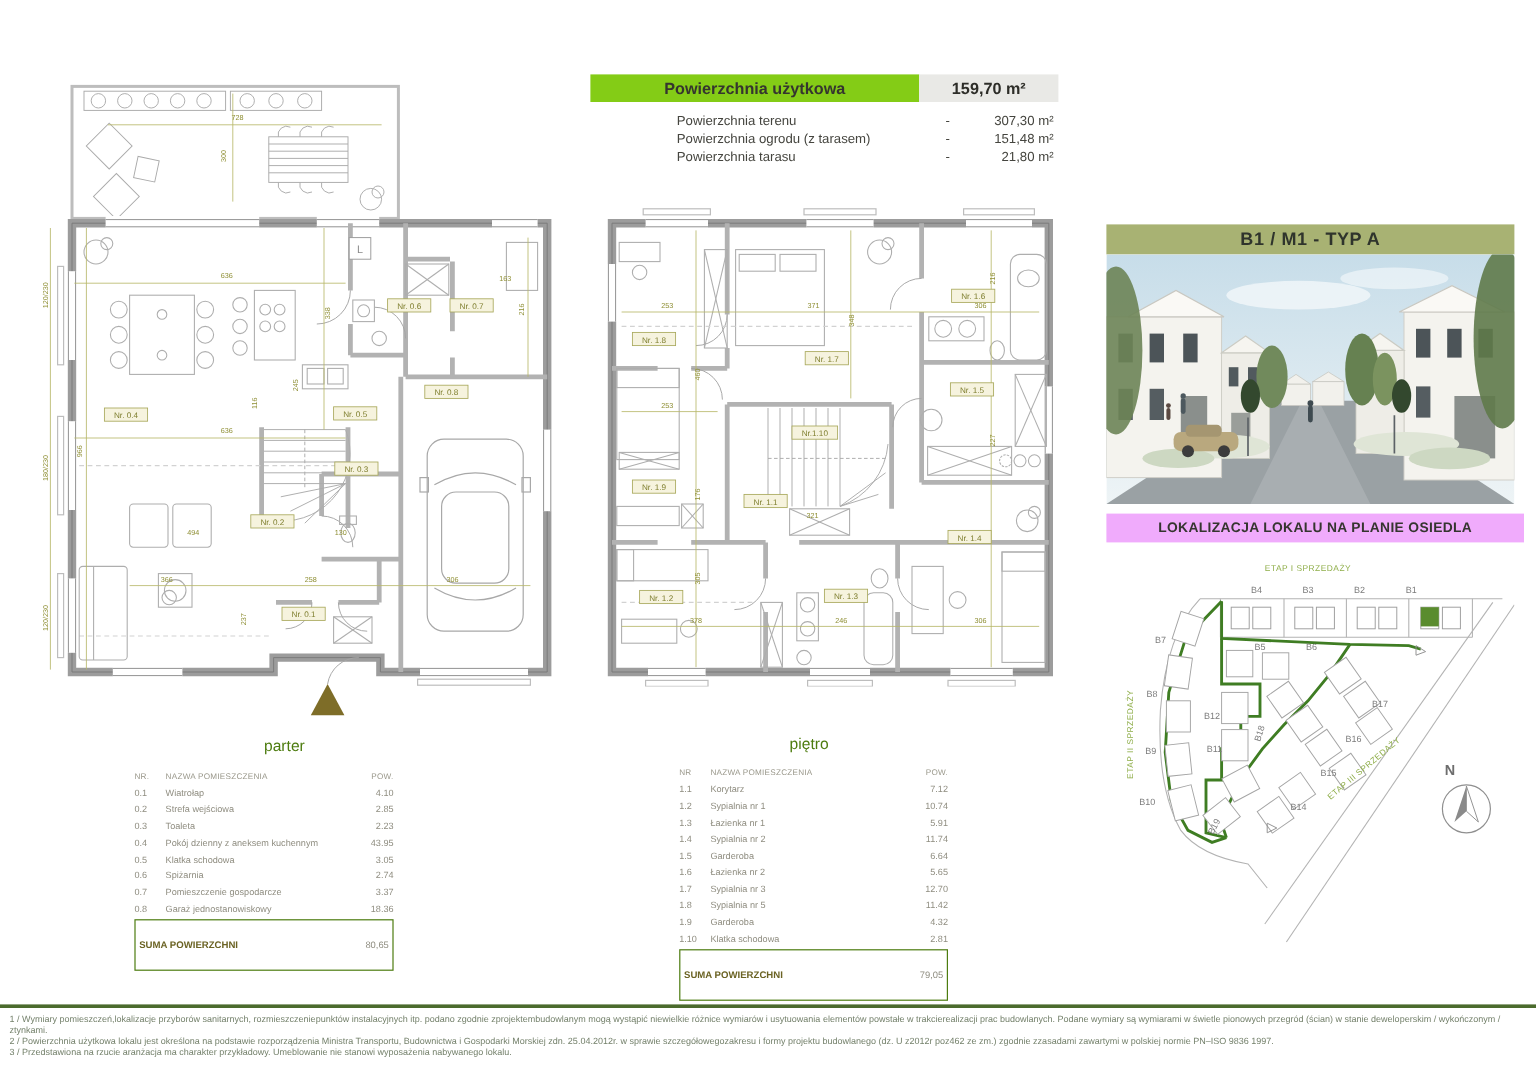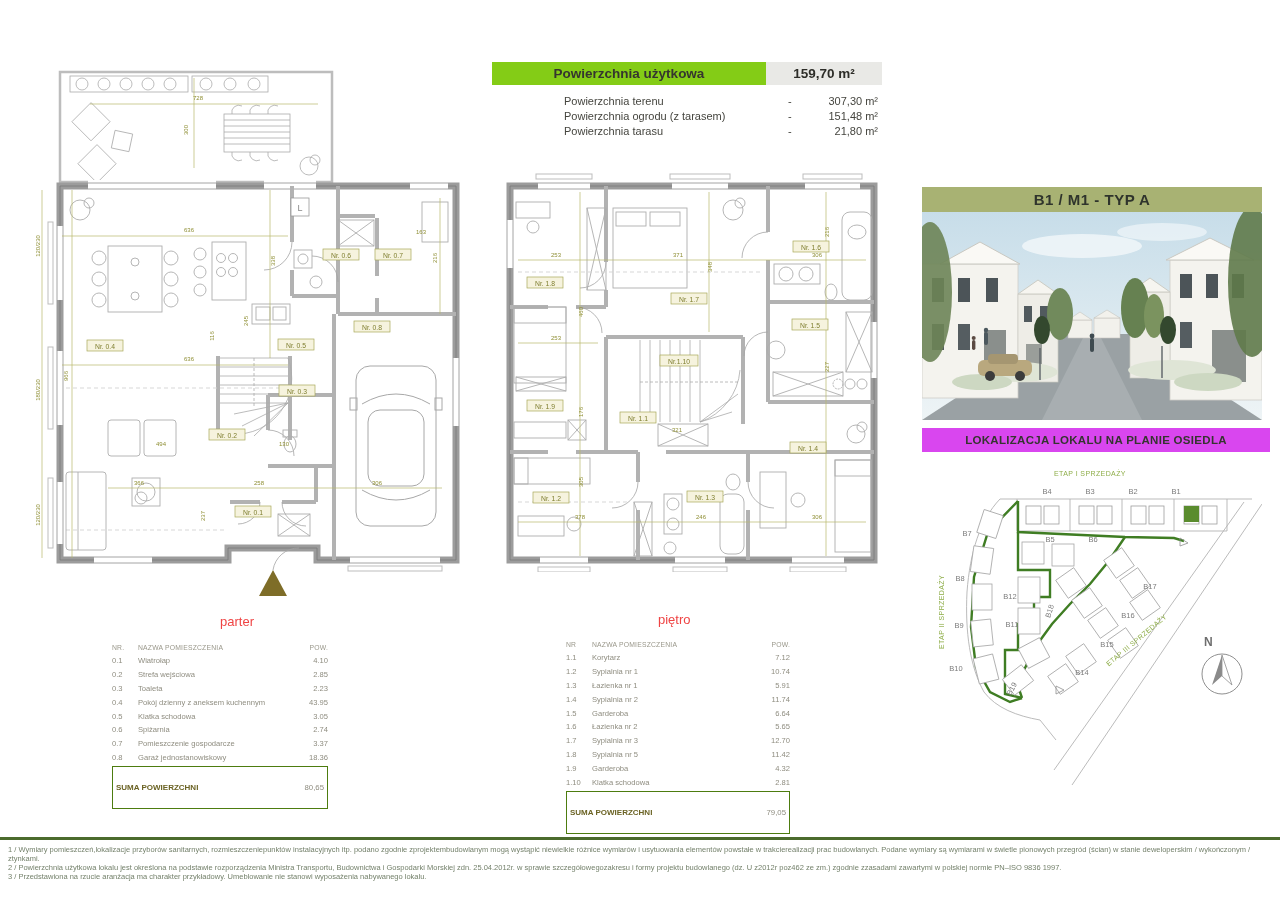--- a/index.html
+++ b/index.html
@@ -14,27 +14,27 @@
   .summary-rows{margin-top:8px;font-size:11px;color:#45453f;}
   .srow{display:flex;height:15px;align-items:center;}
   .srow .l{margin-left:72px;width:224px;}
   .srow .d{width:16px;}
   .srow .v{flex:1;text-align:right;padding-right:4px;}
 
   
   .typ-bar{position:absolute;left:922px;top:187px;width:340px;height:25px;background:#a8b273;color:#2f342c;
            font-weight:bold;font-size:15px;display:flex;align-items:center;justify-content:center;letter-spacing:.5px;}
   .photo{position:absolute;left:922px;top:212px;width:340px;height:208px;}
-  .loc-bar{position:absolute;left:922px;top:428px;width:348px;height:24px;background:#d946ef;color:#35352f;
+  .loc-bar{position:absolute;left:922px;top:428px;width:348px;height:24px;background:#f0abfc;color:#35352f;
            font-weight:bold;font-size:11.5px;display:flex;align-items:center;justify-content:center;letter-spacing:.3px;}
   .siteplan{position:absolute;left:922px;top:452px;width:340px;height:335px;}
 
   
   .plan{position:absolute;}
-  .plan-title{position:absolute;font-size:13px;color:#ef4444;}
+  .plan-title{position:absolute;font-size:13px;color:#4d7c0f;}
 
   
   .rtable{position:absolute;font-size:7.6px;color:#8f8d80;}
   .rtable .hd{display:flex;height:13px;align-items:center;font-size:6.8px;letter-spacing:.2px;color:#99978a;}
   .rtable .row{display:flex;height:13.8px;align-items:center;}
   .c-nr{width:26px;}
   .c-name{flex:1;}
   .c-pow{width:34px;text-align:right;}
   .sumrow{margin-top:2px;border:1px solid #4d7c0f;display:flex;height:13px;align-items:center;padding:14px 3px;}
   .sumrow .sl{flex:1;font-weight:bold;font-size:8px;color:#6b6324;}

